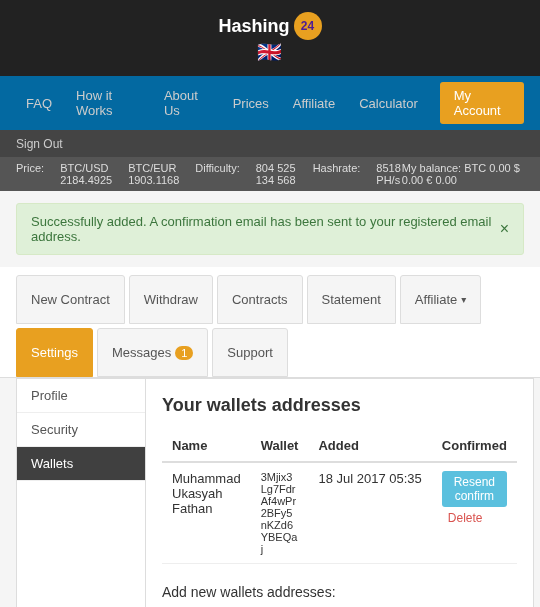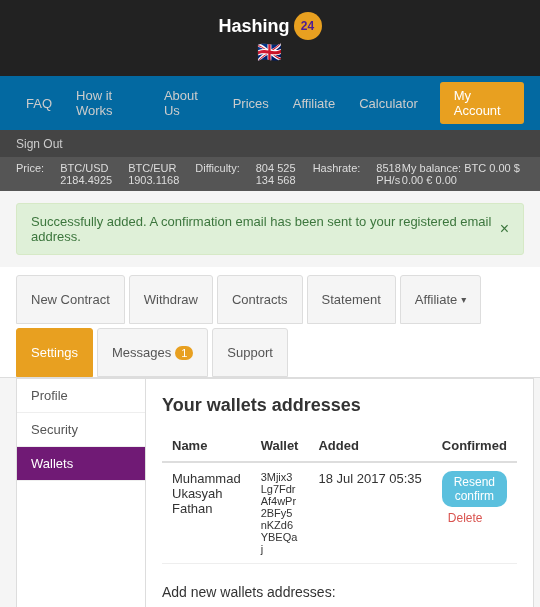--- a/index.html
+++ b/index.html
@@ -32,32 +32,32 @@
     .tab-btn { padding: 16px 14px; background: #f5f5f5; border: 1px solid #ddd; border-radius: 3px 3px 0 0; color: #555; cursor: pointer; font-size: 13px; text-decoration: none; display: inline-block; }
     .tab-btn.active { background: #e8a020; color: white; border-color: #e8a020; }
     .tab-badge { background: #e8a020; color: white; border-radius: 10px; padding: 1px 6px; font-size: 11px; margin-left: 4px; }
     .tab-affiliate { display: flex; align-items: center; gap: 4px; }
     .tab-affiliate .arrow { font-size: 10px; }
 
     
     .settings-layout { display: flex; gap: 0; margin: 0 16px; }
     .settings-sidebar { background: white; border: 1px solid #ddd; width: 130px; flex-shrink: 0; }
     .settings-sidebar .sidebar-item { padding: 9px 14px; border-bottom: 1px solid #eee; cursor: pointer; font-size: 13px; color: #555; }
-    .settings-sidebar .sidebar-item.active { background: #701a75; color: white; }
+    .settings-sidebar .sidebar-item.active { background: #404040; color: white; }
 
     .settings-main { background: white; border: 1px solid #ddd; border-left: none; flex: 1; padding: 16px; }
 
     .wallets-title { font-size: 18px; font-weight: bold; color: #333; margin-bottom: 14px; }
 
     
     .wallets-table { width: 100%; border-collapse: collapse; margin-bottom: 20px; }
     .wallets-table th { text-align: left; padding: 8px 10px; border-bottom: 2px solid #ddd; font-weight: bold; font-size: 13px; color: #333; }
     .wallets-table td { padding: 8px 10px; border-bottom: 1px solid #eee; font-size: 13px; color: #333; vertical-align: top; }
 
-    .btn-resend { background: #5bc0de; color: white; border: none; padding: 4px 10px; border-radius: 10px; cursor: pointer; font-size: 12px; }
+    .btn-resend { background: #5bc0de; color: white; border: none; padding: 4px 10px; border-radius: 3px; cursor: pointer; font-size: 12px; }
     .btn-delete { background: none; border: none; color: #d9534f; cursor: pointer; font-size: 12px; padding: 4px 6px; }
 
     
     .add-wallet-title { font-size: 14px; color: #333; margin-bottom: 10px; font-weight: normal; }
     .form-input { width: 100%; padding: 7px 10px; border: 1px solid #ccc; border-radius: 3px; font-size: 13px; margin-bottom: 8px; color: #555; }
   </style>
 </head>
 <body>
 
 <div class="header">

